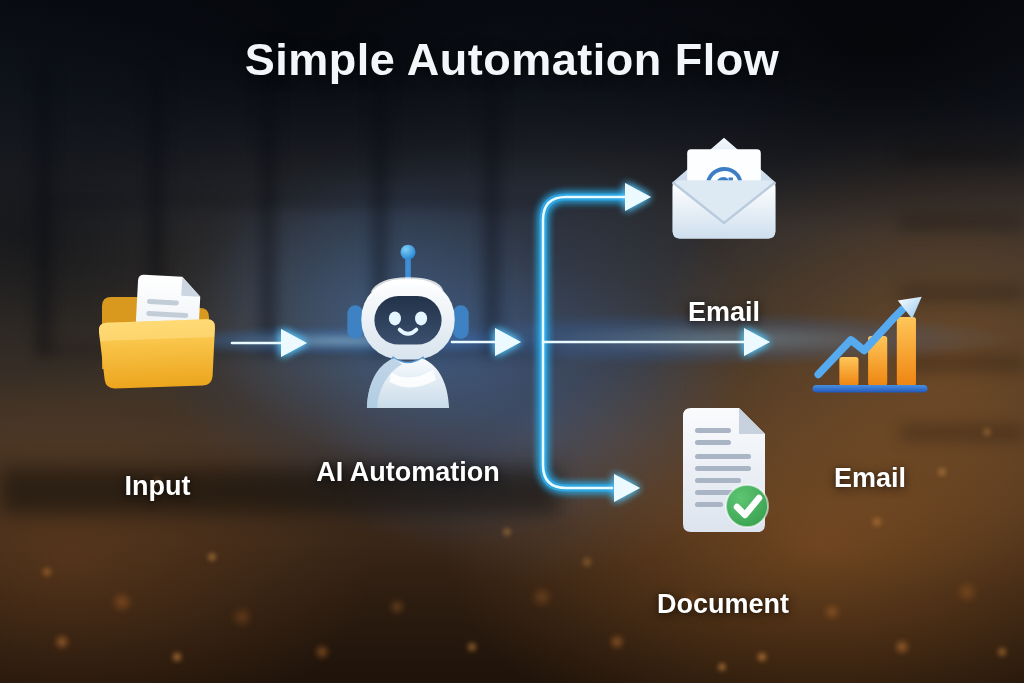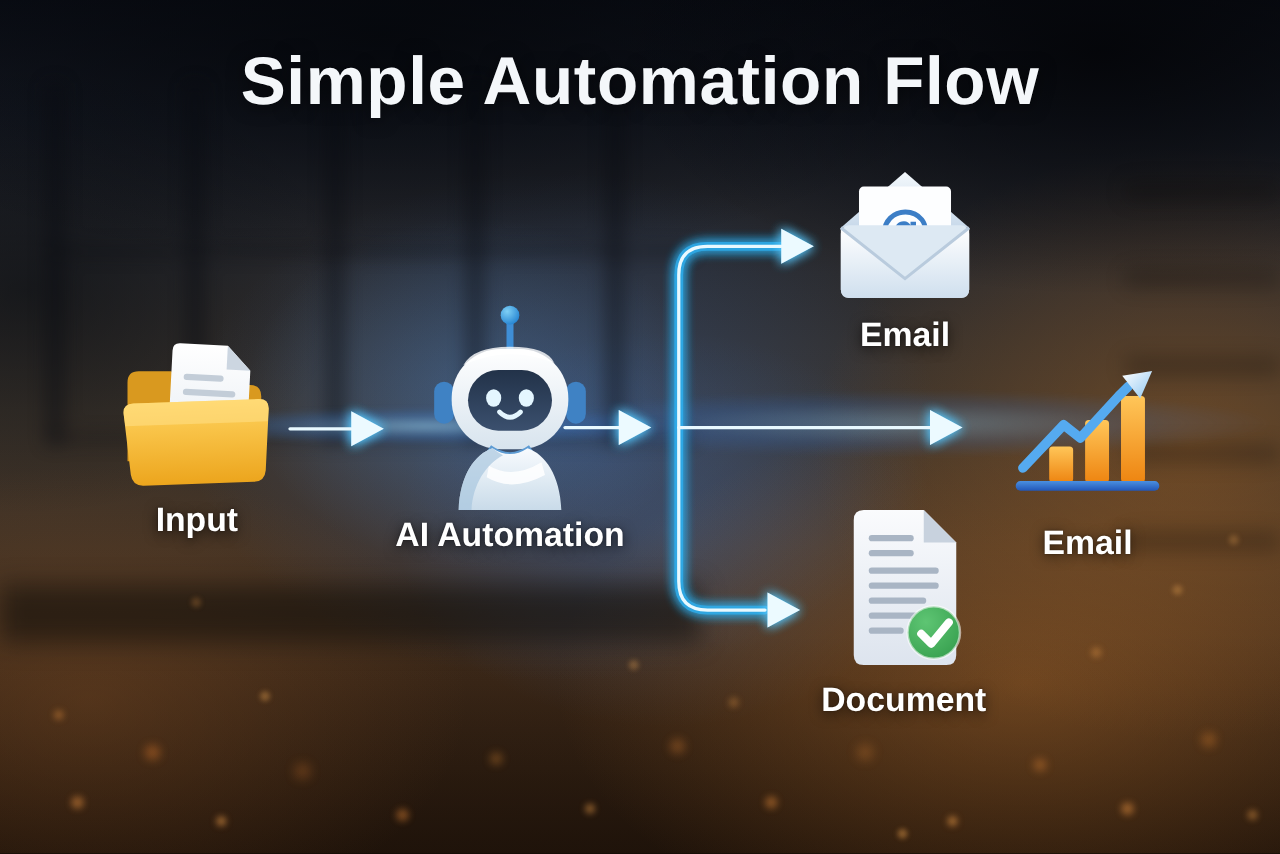--- a/index.html
+++ b/index.html
@@ -54,30 +54,30 @@
       155px 480px 4px 2px rgba(230,150,70,.25), 45px 570px 5px 2px rgba(255,160,70,.35),
       720px 665px 4px 2px rgba(255,175,85,.4), 985px 430px 4px 2px rgba(255,180,90,.25);
   }
   .streak{position:absolute;border-radius:50%;filter:blur(2px);}
   .streak-a{left:140px;top:326px;width:400px;height:30px;
     background:radial-gradient(closest-side, rgba(150,215,255,.5), rgba(60,140,240,.22) 60%, transparent);}
   .streak-b{left:420px;top:312px;width:600px;height:54px;opacity:.8;
     background:radial-gradient(closest-side, rgba(140,205,255,.45), rgba(55,130,235,.2) 60%, transparent);}
   .title{
     position:absolute;top:34px;left:0;width:100%;text-align:center;
-    font-size:54px;font-weight:700;letter-spacing:.5px;color:#f4f7fa;
+    font-size:45px;font-weight:700;letter-spacing:.5px;color:#f4f7fa;
     text-shadow:0 2px 14px rgba(0,0,0,.55);
   }
-  .node{position:absolute;display:flex;flex-direction:column;align-items:center;}
+  .node{position:absolute;display:flex;flex-direction:column;align-items:center;gap:44px;}
   .node .lbl{
     color:#ffffff;font-size:27px;font-weight:600;white-space:nowrap;
     text-shadow:0 2px 10px rgba(0,0,0,.65), 0 0 2px rgba(0,0,0,.4);
   }
   #node-input{left:85px;top:270px;width:145px;}
-  #node-input .lbl{margin-top:6px;}
+  #node-input .lbl{margin-top:32px;}
   #node-automation{left:313px;top:240px;width:190px;}
   #node-automation .lbl{margin-top:5px;}
   #node-email{left:660px;top:126px;width:128px;}
   #node-email .lbl{margin-top:3px;}
   #node-document{left:668px;top:404px;width:110px;}
   #node-document .lbl{margin-top:9px;}
   #node-output{left:805px;top:292px;width:130px;}
   #node-output .lbl{margin-top:14px;}
   svg{display:block;}
   .glowline{stroke:#2fb3f4;stroke-width:7;fill:none;filter:url(#glowF);opacity:.9;stroke-linecap:round;}

